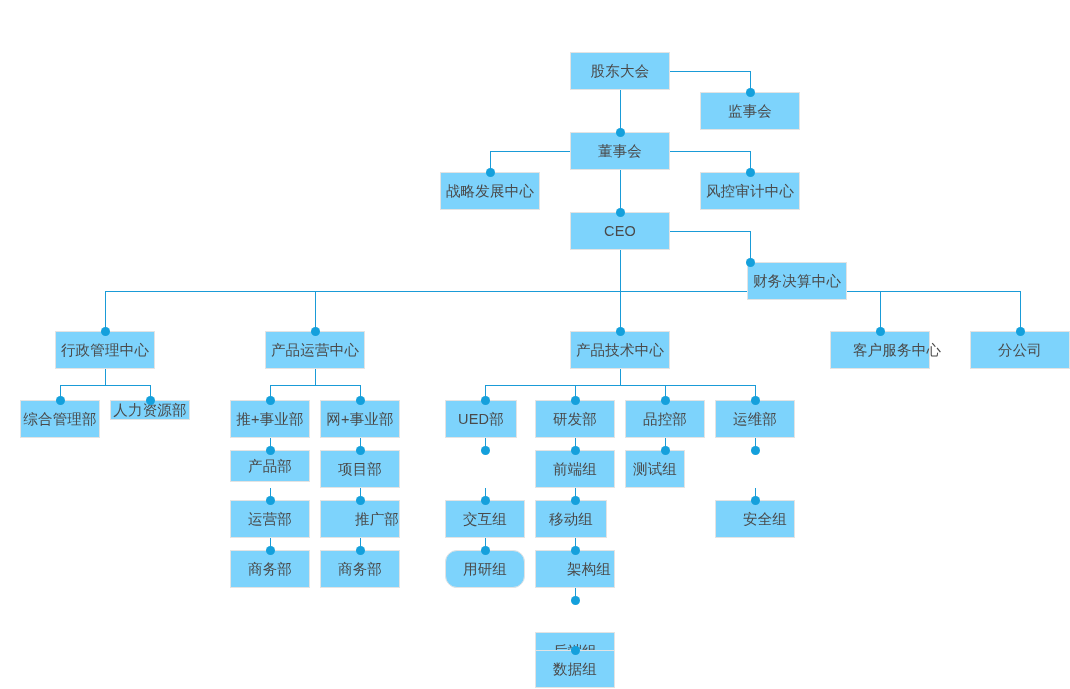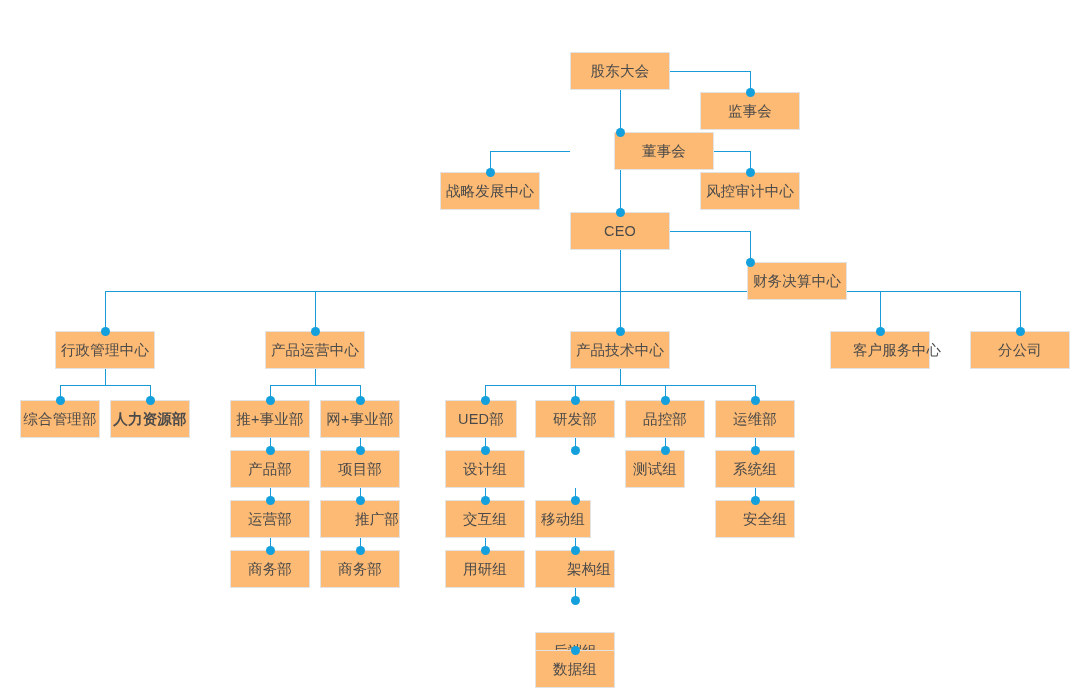--- a/index.html
+++ b/index.html
@@ -13,21 +13,21 @@
   #chart{
     position:relative;
     width:1070px;height:689px;
     background:#ffffff;
   }
   
   .node{
     position:absolute;
     box-sizing:border-box;
     border:1px solid #e3e3e3;
-    background:#fdba74;
+    background:#7dd3fc;
     color:#4a4a4a;
     font-size:14.5px;
     line-height:1;
     display:flex;
     align-items:center;
     justify-content:center;
     white-space:nowrap;
     letter-spacing:.2px;
     z-index:3;
   }
@@ -136,21 +136,21 @@
     <div class="ln v" style="left: 665px; top: 385px; height: 15px; background: rgb(26, 155, 215);"></div>
     <div class="dot" style="left: 665px; top: 400px; background: rgb(20, 160, 220);"></div>
     <div class="ln v" style="left: 755px; top: 385px; height: 15px; background: rgb(26, 155, 215);"></div>
     <div class="dot" style="left: 755px; top: 400px; background: rgb(20, 160, 220);"></div>
     <div class="node" style="left: 570px; top: 52px; width: 100px; height: 38px; border-color: rgb(227, 227, 227); color: rgb(74, 74, 74);">
       <span>股东大会</span>
     </div>
     <div class="node" style="left: 700px; top: 92px; width: 100px; height: 38px; border-color: rgb(227, 227, 227); color: rgb(74, 74, 74);">
       <span>监事会</span>
     </div>
-    <div class="node" style="left: 570px; top: 132px; width: 100px; height: 38px; border-color: rgb(227, 227, 227); color: rgb(74, 74, 74); margin-left: 44px;">
+    <div class="node" style="left: 570px; top: 132px; width: 100px; height: 38px; border-color: rgb(227, 227, 227); color: rgb(74, 74, 74);">
       <span>董事会</span>
     </div>
     <div class="node" style="left: 440px; top: 172px; width: 100px; height: 38px; border-color: rgb(227, 227, 227); color: rgb(74, 74, 74);">
       <span>战略发展中心</span>
     </div>
     <div class="node" style="left: 700px; top: 172px; width: 100px; height: 38px; border-color: rgb(227, 227, 227); color: rgb(74, 74, 74);">
       <span>风控审计中心</span>
     </div>
     <div class="node" style="left: 570px; top: 212px; width: 100px; height: 38px; border-color: rgb(227, 227, 227); color: rgb(74, 74, 74);">
       <span>CEO</span>
@@ -169,27 +169,27 @@
     </div>
     <div class="node" style="left: 830px; top: 331px; width: 100px; height: 38px; border-color: rgb(227, 227, 227); color: rgb(74, 74, 74); padding-left: 34px;">
       <span>客户服务中心</span>
     </div>
     <div class="node" style="left: 970px; top: 331px; width: 100px; height: 38px; border-color: rgb(227, 227, 227); color: rgb(74, 74, 74);">
       <span>分公司</span>
     </div>
     <div class="node" style="left: 20px; top: 400px; width: 80px; height: 38px; border-color: rgb(227, 227, 227); color: rgb(74, 74, 74);">
       <span>综合管理部</span>
     </div>
-    <div class="node" style="left: 110px; top: 400px; width: 80px; height: 38px; border-color: rgb(227, 227, 227); color: rgb(74, 74, 74); font-weight: bold;">
+    <div class="node" style="left: 110px; top: 400px; width: 80px; height: 20px; border-color: rgb(227, 227, 227); color: rgb(74, 74, 74);">
       <span>人力资源部</span>
     </div>
     <div class="node" style="left: 230px; top: 400px; width: 80px; height: 38px; border-color: rgb(227, 227, 227); color: rgb(74, 74, 74);">
       <span>推+事业部</span>
     </div>
-    <div class="node" style="left: 230px; top: 450px; width: 80px; height: 38px; border-color: rgb(227, 227, 227); color: rgb(74, 74, 74);">
+    <div class="node" style="left: 230px; top: 450px; width: 80px; height: 32px; border-color: rgb(227, 227, 227); color: rgb(74, 74, 74);">
       <span>产品部</span>
     </div>
     <div class="node" style="left: 230px; top: 500px; width: 80px; height: 38px; border-color: rgb(227, 227, 227); color: rgb(74, 74, 74);">
       <span>运营部</span>
     </div>
     <div class="node" style="left: 230px; top: 550px; width: 80px; height: 38px; border-color: rgb(227, 227, 227); color: rgb(74, 74, 74);">
       <span>商务部</span>
     </div>
     <div class="node" style="left: 320px; top: 400px; width: 80px; height: 38px; border-color: rgb(227, 227, 227); color: rgb(74, 74, 74);">
       <span>网+事业部</span>
@@ -199,52 +199,49 @@
     </div>
     <div class="node" style="left: 320px; top: 500px; width: 80px; height: 38px; border-color: rgb(227, 227, 227); color: rgb(74, 74, 74); padding-left: 34px;">
       <span>推广部</span>
     </div>
     <div class="node" style="left: 320px; top: 550px; width: 80px; height: 38px; border-color: rgb(227, 227, 227); color: rgb(74, 74, 74);">
       <span>商务部</span>
     </div>
     <div class="node" style="left: 445px; top: 400px; width: 72px; height: 38px; border-color: rgb(227, 227, 227); color: rgb(74, 74, 74);">
       <span>UED部</span>
     </div>
-    <div class="node" style="left: 445px; top: 450px; width: 80px; height: 38px; border-color: rgb(227, 227, 227); color: rgb(74, 74, 74);">
-      <span>设计组</span>
-    </div>
     <div class="node" style="left: 445px; top: 500px; width: 80px; height: 38px; border-color: rgb(227, 227, 227); color: rgb(74, 74, 74);">
       <span>交互组</span>
     </div>
-    <div class="node" style="left: 445px; top: 550px; width: 80px; height: 38px; border-color: rgb(227, 227, 227); color: rgb(74, 74, 74);">
+    <div class="node" style="left: 445px; top: 550px; width: 80px; height: 38px; border-color: rgb(227, 227, 227); color: rgb(74, 74, 74); border-radius: 12px;">
       <span>用研组</span>
     </div>
     <div class="node" style="left: 535px; top: 400px; width: 80px; height: 38px; border-color: rgb(227, 227, 227); color: rgb(74, 74, 74);">
       <span>研发部</span>
     </div>
-    <div class="node" style="left: 535px; top: 500px; width: 56px; height: 38px; border-color: rgb(227, 227, 227); color: rgb(74, 74, 74);">
+    <div class="node" style="left: 535px; top: 450px; width: 80px; height: 38px; border-color: rgb(227, 227, 227); color: rgb(74, 74, 74);">
+      <span>前端组</span>
+    </div>
+    <div class="node" style="left: 535px; top: 500px; width: 72px; height: 38px; border-color: rgb(227, 227, 227); color: rgb(74, 74, 74);">
       <span>移动组</span>
     </div>
     <div class="node" style="left: 535px; top: 550px; width: 80px; height: 38px; border-color: rgb(227, 227, 227); color: rgb(74, 74, 74); padding-left: 28px;">
       <span>架构组</span>
     </div>
     <div class="node" style="left: 535px; top: 600px; width: 80px; height: 38px; border-color: rgb(227, 227, 227); color: rgb(74, 74, 74); margin-top: 32px;">
       <span>后端组</span>
     </div>
     <div class="node" style="left: 535px; top: 650px; width: 80px; height: 38px; border-color: rgb(227, 227, 227); color: rgb(74, 74, 74);">
       <span>数据组</span>
     </div>
     <div class="node" style="left: 625px; top: 400px; width: 80px; height: 38px; border-color: rgb(227, 227, 227); color: rgb(74, 74, 74);">
       <span>品控部</span>
     </div>
     <div class="node" style="left: 625px; top: 450px; width: 60px; height: 38px; border-color: rgb(227, 227, 227); color: rgb(74, 74, 74); justify-content: center;">
       <span>测试组</span>
     </div>
     <div class="node" style="left: 715px; top: 400px; width: 80px; height: 38px; border-color: rgb(227, 227, 227); color: rgb(74, 74, 74);">
       <span>运维部</span>
-    </div>
-    <div class="node" style="left: 715px; top: 450px; width: 80px; height: 38px; border-color: rgb(227, 227, 227); color: rgb(74, 74, 74);">
-      <span>系统组</span>
     </div>
     <div class="node" style="left: 715px; top: 500px; width: 80px; height: 38px; border-color: rgb(227, 227, 227); color: rgb(74, 74, 74); padding-left: 20px;">
       <span>安全组</span>
     </div>
   </div>
 
 </body></html>

